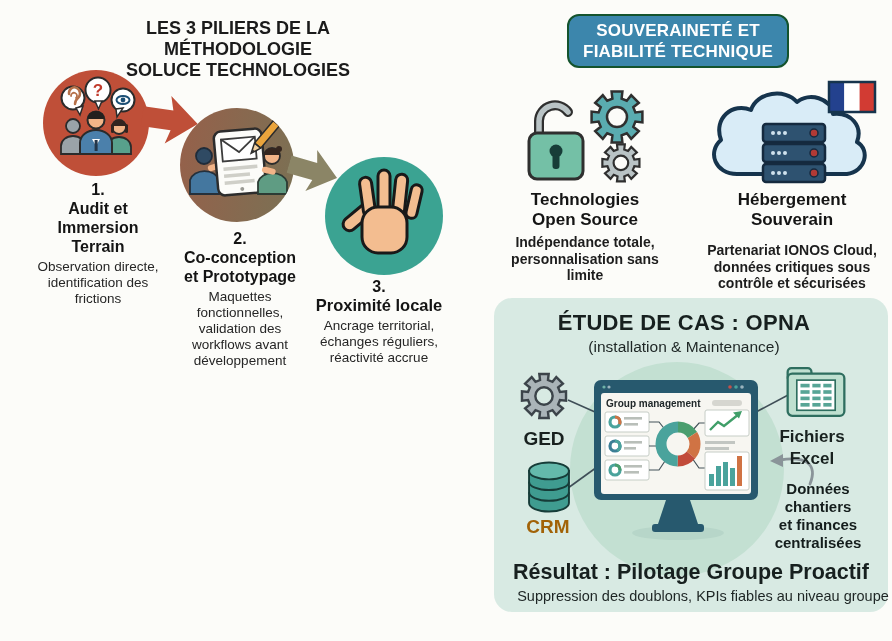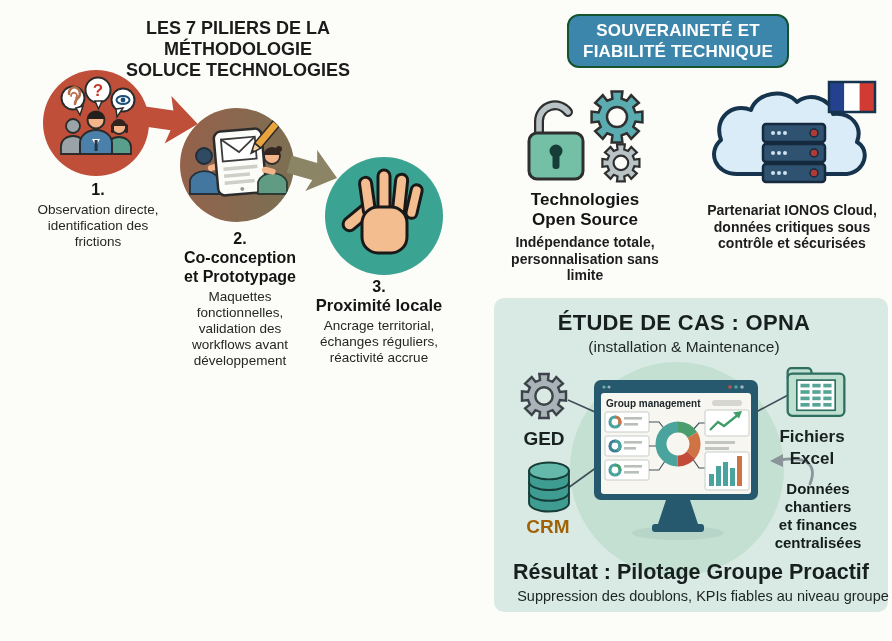--- a/index.html
+++ b/index.html
@@ -15,38 +15,38 @@
   .pillar-num, .pillar-title { font-weight:bold; color:#141414; }
   .pillar-desc { color:#262626; }
   .badge {
     background:#3c86ac; border:2px solid #14532d; border-radius:12px;
     color:#fff; font-weight:bold; display:flex; align-items:center; justify-content:center;
     line-height:1.25; letter-spacing:.2px;
   }
   .col-title { font-weight:bold; color:#141414; }
   .col-desc  { font-weight:bold; color:#1d1d1d; }
   .panel {
-    background:#d8eae3; border-radius:10px;
+    background:#d8eae3; border-radius:18px;
   }
   .screen-card { fill:#ffffff; stroke:#c6cdc6; stroke-width:1; }
   svg text { font-family:"Liberation Sans", sans-serif; }
 </style>
 </head>
 <body>
 
 <svg width="0" height="0" style="position:absolute" aria-hidden="true">
   <defs>
     <path id="gear-shape" d="M55.4,24.6 L55.4,35.4 L48.4,34.6 L46.3,39.8 L51.8,44.2 L44.2,51.8 L39.8,46.3 L34.6,48.4
       L35.4,55.4 L24.6,55.4 L25.4,48.4 L20.2,46.3 L15.8,51.8 L8.2,44.2 L13.7,39.8 L11.6,34.6
       L4.6,35.4 L4.6,24.6 L11.6,25.4 L13.7,20.2 L8.2,15.8 L15.8,8.2 L20.2,13.7 L25.4,11.6
       L24.6,4.6 L35.4,4.6 L34.6,11.6 L39.8,13.7 L44.2,8.2 L51.8,15.8 L46.3,20.2 L48.4,25.4 Z"></path>
   </defs>
 </svg>
 
-<div class="abs ctr pre" style="left:78px; top:18px; width:320px; font-size:18px; font-weight:bold; line-height:21px; color:#1b1b1b;">LES 7 PILIERS DE LA MÉTHODOLOGIE
+<div class="abs ctr pre" style="left:78px; top:18px; width:320px; font-size:18px; font-weight:bold; line-height:21px; color:#1b1b1b;">LES 3 PILIERS DE LA MÉTHODOLOGIE
 SOLUCE TECHNOLOGIES</div>
 
 <div class="abs circle" style="left:43px; top:70px; width:106px; height:106px; background:#bf4f38;">
   <svg width="106" height="106" viewBox="0 0 106 106">
 
     <circle cx="30" cy="56" r="7" fill="#9aa3a8" stroke="#2b2b2b" stroke-width="1.8"></circle>
     <path d="M18,84 v-8 a12,10 0 0 1 24,0 v8 z" fill="#9aa3a8" stroke="#2b2b2b" stroke-width="1.8"></path>
 
     <circle cx="76" cy="57" r="7" fill="#f2b488" stroke="#2b2b2b" stroke-width="1.8"></circle>
     <path d="M69,56 a7,6.5 0 0 1 14,0 z" fill="#33241f"></path>
@@ -128,20 +128,23 @@
     <rect x="39" y="20" width="12" height="40" rx="6" fill="#f3bd90" stroke="#191919" stroke-width="3" transform="rotate(-8 45 58)"></rect>
     <rect x="53" y="13" width="12" height="44" rx="6" fill="#f3bd90" stroke="#191919" stroke-width="3"></rect>
     <rect x="67" y="17" width="12" height="42" rx="6" fill="#f3bd90" stroke="#191919" stroke-width="3" transform="rotate(6 73 58)"></rect>
     <rect x="80" y="27" width="11" height="34" rx="5.5" fill="#f3bd90" stroke="#191919" stroke-width="3" transform="rotate(13 85 60)"></rect>
     <rect x="37" y="50" width="45" height="46" rx="16" fill="#f3bd90" stroke="#191919" stroke-width="3"></rect>
   </svg>
 </div>
 
 <div class="abs ctr" style="left:23px; top:181px; width:150px;">
   <div class="pillar-num" style="font-size:16px;">1.</div>
+  <div class="pillar-title pre" style="font-size:16px; line-height:19px;">Audit et
+Immersion
+Terrain</div>
   <div class="pillar-desc pre" style="font-size:13.5px; line-height:16px; margin-top:3px;">Observation directe,
 identification des
 frictions</div>
 </div>
 
 <div class="abs ctr" style="left:165px; top:230px; width:150px;">
   <div class="pillar-num" style="font-size:16px;">2.</div>
   <div class="pillar-title pre" style="font-size:16px; line-height:19px;">Co-conception
 et Prototypage</div>
   <div class="pillar-desc pre" style="font-size:13.5px; line-height:16px; margin-top:3px;">Maquettes
@@ -207,20 +210,22 @@
 </svg>
 
 <div class="abs ctr" style="left:490px; top:190px; width:190px;">
   <div class="col-title pre" style="font-size:17px; line-height:20px;">Technologies
 Open Source</div>
   <div class="col-desc pre" style="font-size:14px; line-height:16.5px; margin-top:4px;">Indépendance totale,
 personnalisation sans
 limite</div>
 </div>
 <div class="abs ctr" style="left:692px; top:190px; width:200px;">
+  <div class="col-title pre" style="font-size:17px; line-height:20px;">Hébergement
+Souverain</div>
   <div class="col-desc pre" style="font-size:14px; line-height:16.5px; margin-top:12px;">Partenariat IONOS Cloud,
 données critiques sous
 contrôle et sécurisées</div>
 </div>
 
 <div class="abs panel" style="left:494px; top:298px; width:394px; height:314px;">
 
   <div class="abs circle" style="left:76px; top:64px; width:214px; height:214px; background:#c3e0d2;"></div>
 
   <div class="abs ctr" style="left:20px; top:12px; width:340px; font-size:22px; font-weight:bold; color:#17201f; letter-spacing:.3px;">ÉTUDE DE CAS : OPNA</div>

